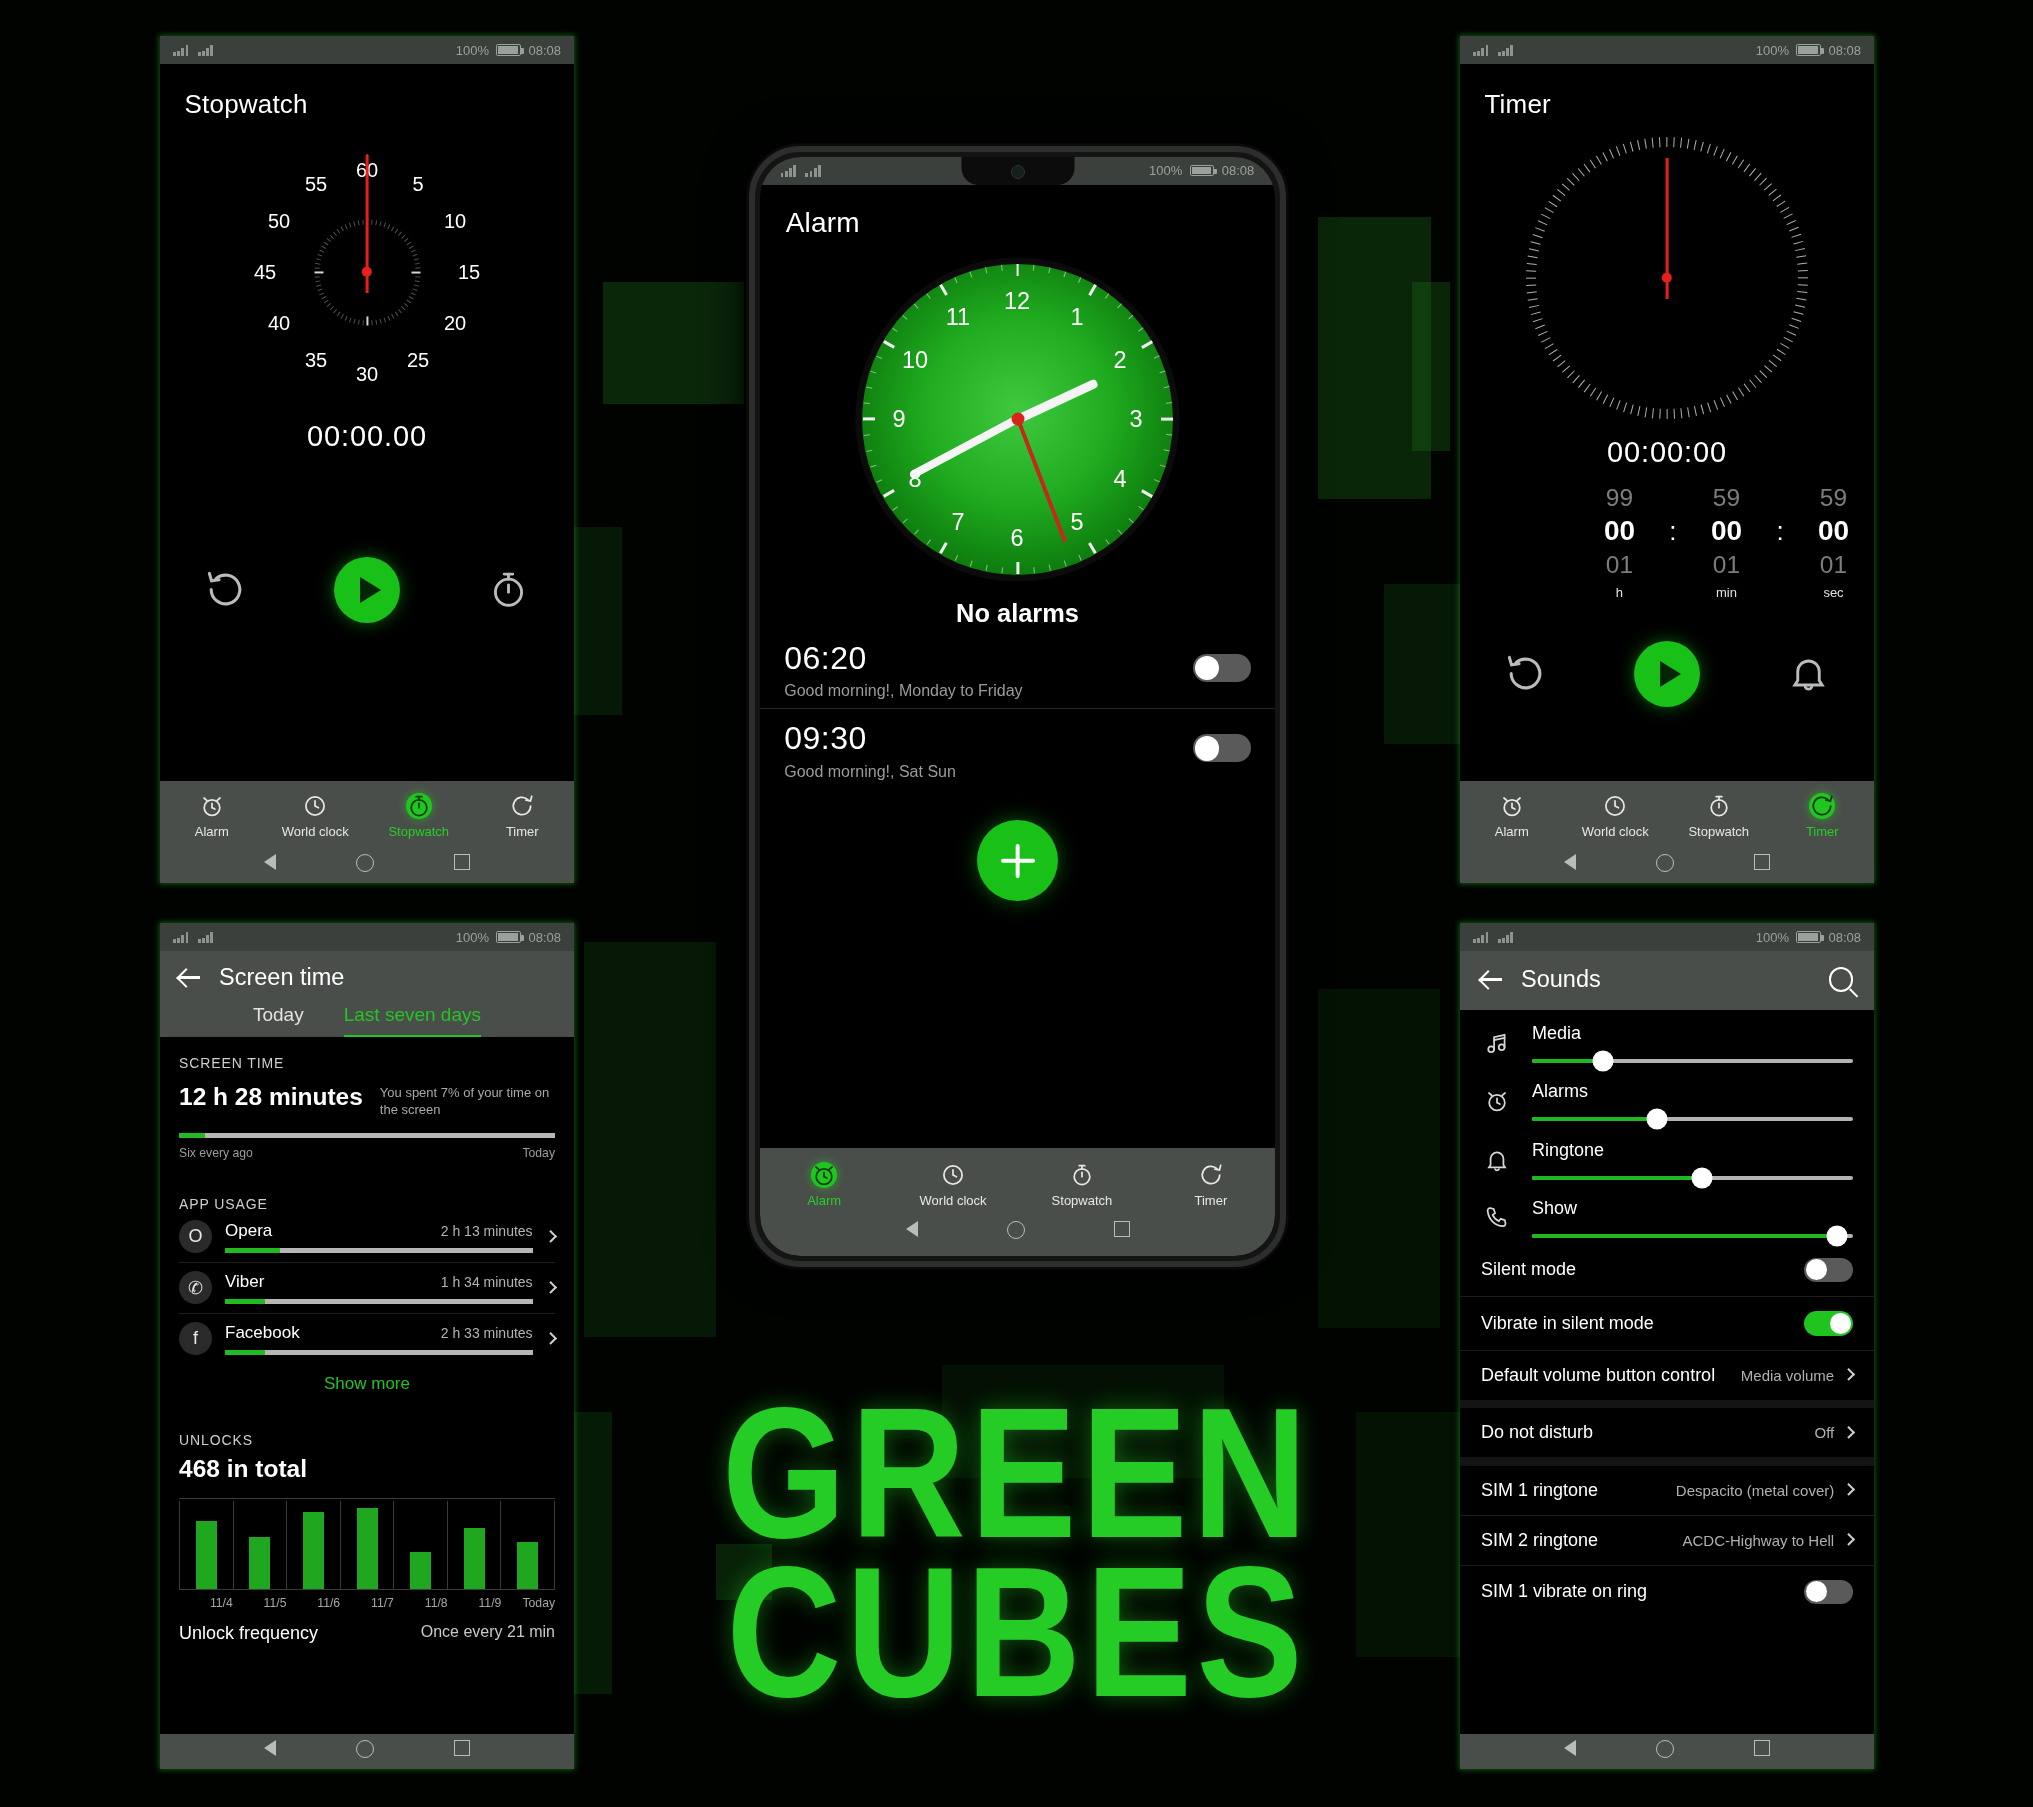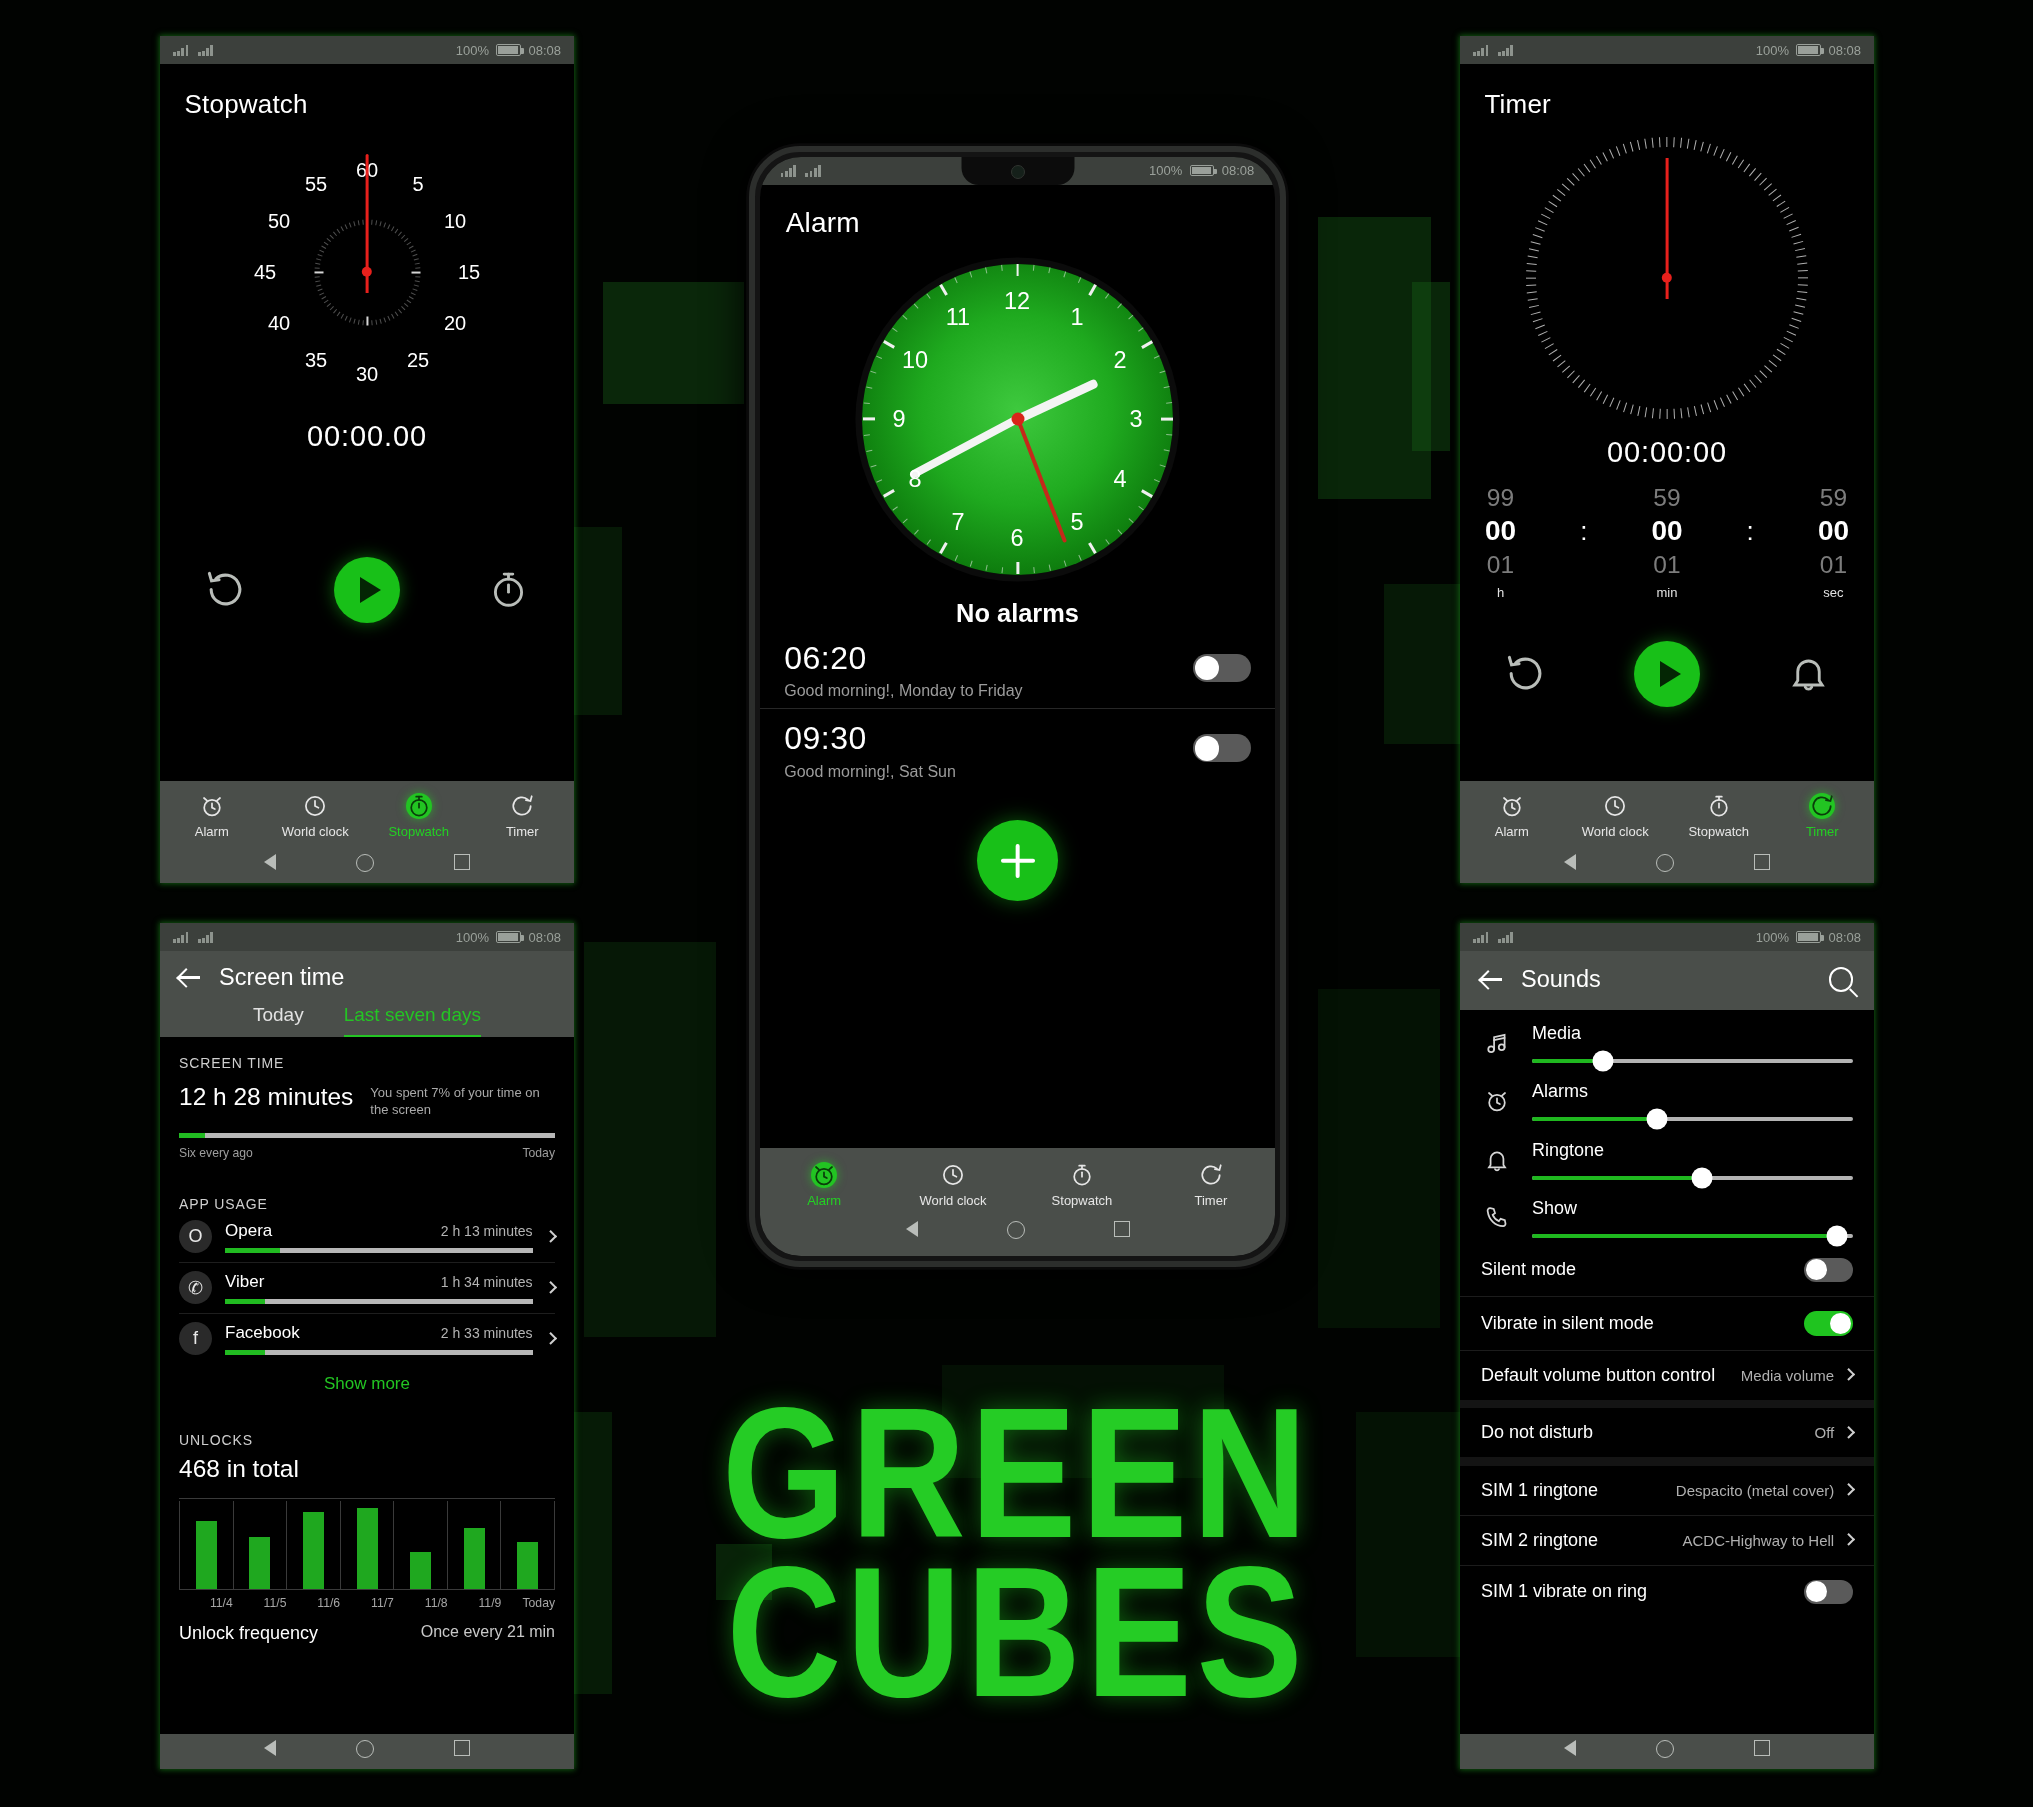--- a/index.html
+++ b/index.html
@@ -119,21 +119,21 @@
   .arrow-left{ width:21px;height:21px;position:relative;}
   .arrow-left::before{content:"";position:absolute;left:0;top:9.4px;width:21px;height:2.4px;background:#fff;}
   .arrow-left::after{content:"";position:absolute;left:0;top:3.8px;width:12.2px;height:12.2px;
         border-left:2.4px solid #fff;border-bottom:2.4px solid #fff;transform:rotate(45deg);}
   .tabs{ display:flex; justify-content:center; gap:40px; margin-top:13px; }
   .tab{ color:#e2e2e2; font-size:19px; padding-bottom:8.5px; }
   .tab.active{ color:#24c424; border-bottom:2.8px solid #24c424; }
   .card{ background:#000; margin:3.8px 0 0; padding:15px 19px 17px; }
   .card-lbl{ color:#cfcfcf; font-size:14px; letter-spacing:0.9px; }
   .st-row{ display:flex; align-items:flex-start; gap:17px; margin-top:11.3px;}
-  .st-big{ color:#fff; font-size:24.5px; font-weight:normal; white-space:nowrap;}
+  .st-big{ color:#fff; font-size:24.5px; font-weight:bold; white-space:nowrap;}
   .st-note{ color:#a9a9a9; font-size:13px; line-height:1.25; padding-top:2.8px;}
   .bar-track{ height:4.7px; background:#b7b7b7; margin-top:15px; position:relative;}
   .bar-fill{ position:absolute;left:0;top:0;bottom:0;background:#21bb21;}
   .st-foot{ display:flex; justify-content:space-between; color:#9e9e9e; font-size:12.2px; margin-top:8.5px;}
   .app-row{ display:flex; align-items:center; gap:13px; padding:8.5px 0; }
   .app-row + .app-row { border-top:0.9px solid #1e1e1e; }
   .app-ico{ width:33px;height:33px;border-radius:50%;background:#2a2a2a;flex:none;
             display:flex;align-items:center;justify-content:center;color:#e8e8e8;font-size:18px;}
   .app-mid{ flex:1; }
   .app-top{ display:flex; justify-content:space-between; align-items:baseline; }
@@ -522,21 +522,21 @@
         <i style="position: absolute; left: 50%; top: 0px; width: 1.3px; height: 10.4px; background: rgb(207, 207, 207); opacity: 0.85; transform-origin: 50% 141px; transform: translateX(-50%) rotate(351deg);"></i>
         <i style="position: absolute; left: 50%; top: 0px; width: 1.3px; height: 10.4px; background: rgb(207, 207, 207); opacity: 0.85; transform-origin: 50% 141px; transform: translateX(-50%) rotate(354deg);"></i>
         <i style="position: absolute; left: 50%; top: 0px; width: 1.3px; height: 10.4px; background: rgb(207, 207, 207); opacity: 0.85; transform-origin: 50% 141px; transform: translateX(-50%) rotate(357deg);"></i>
         <div style="position: absolute; left: 50%; top: 21px; width: 2.8px; height: 121px; background: rgb(232, 32, 28); transform: translateX(-50%);"></div>
         <div style="position: absolute; left: 50%; top: 141px; width: 2.8px; height: 21px; background: rgb(232, 32, 28); transform: translateX(-50%);"></div>
         <div class="hub"></div>
       </div>
 
     <div class="bigtime">00:00:00</div>
 
-    <div id="tm-picker" style="display:flex;justify-content:space-between;align-items:center;margin-top:15px;">
+    <div id="tm-picker" style="display:flex;justify-content:flex-end;align-items:center;margin-top:15px;">
         <div style="text-align: center; width: 81px;">
           <div style="color:#7c7c7c;font-size:24.5px;">99</div>
           <div style="color:#fff;font-size:28px;font-weight:bold;margin:3.8px 0;">00</div>
           <div style="color:#7c7c7c;font-size:24.5px;">01</div>
           <div style="color:#e2e2e2;font-size:13px;margin-top:5.6px;">h</div>
         </div>
         <div style="color: rgb(255, 255, 255); font-size: 26px; padding: 0px 9.4px 21px;">:</div>
         <div style="text-align: center; width: 81px;">
           <div style="color:#7c7c7c;font-size:24.5px;">59</div>
           <div style="color:#fff;font-size:28px;font-weight:bold;margin:3.8px 0;">00</div>

